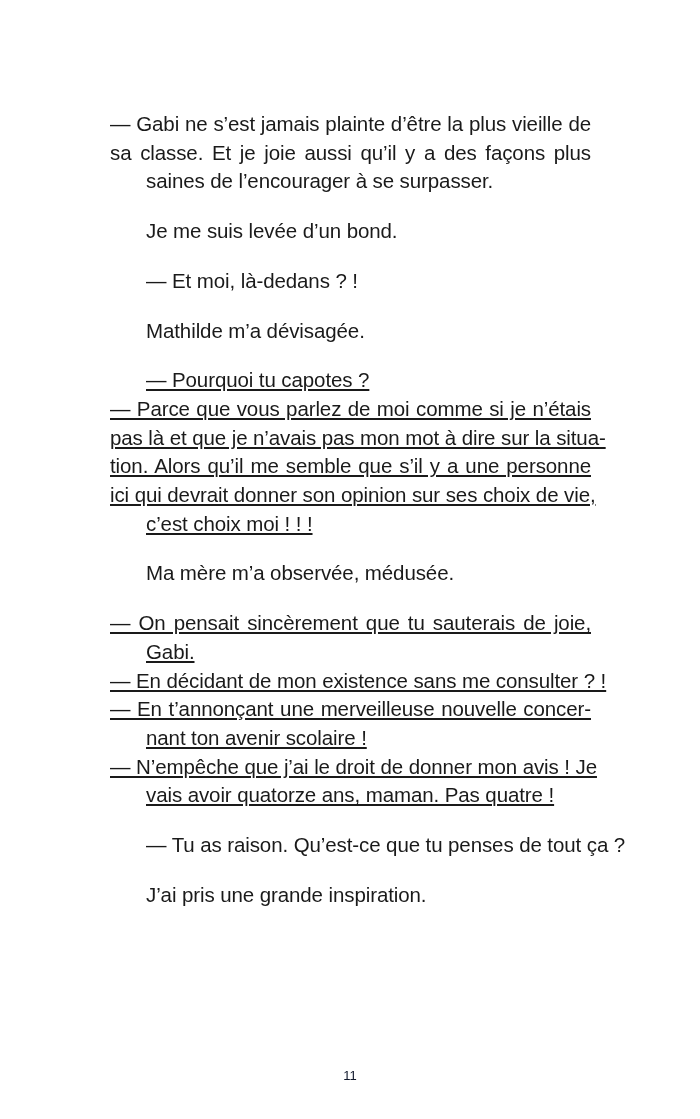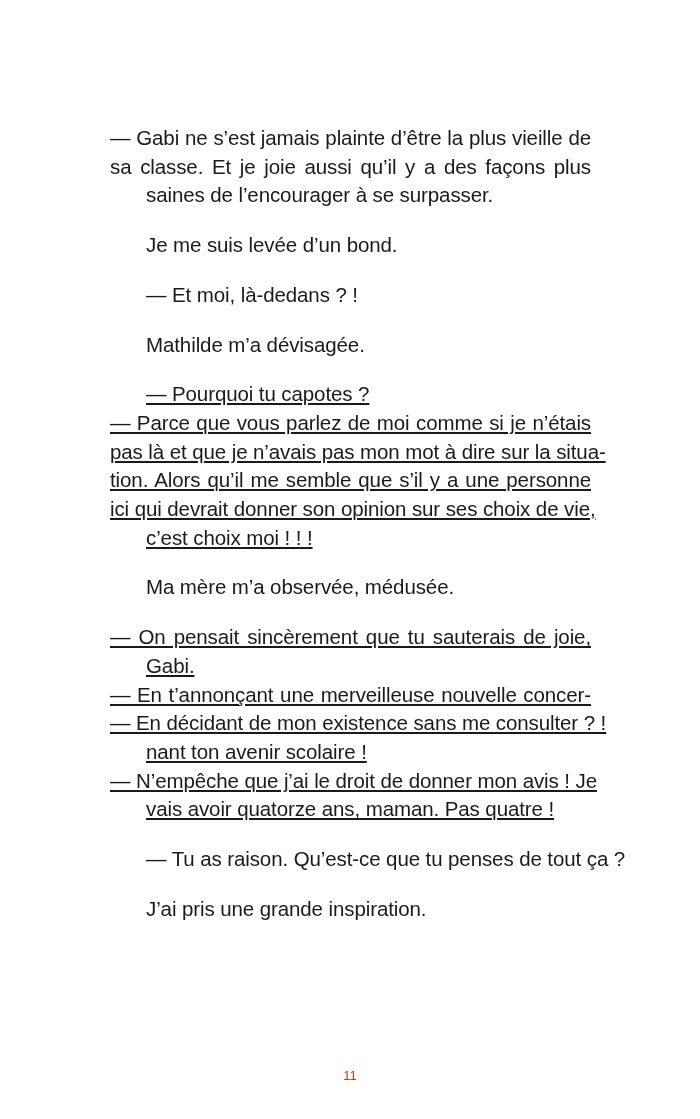--- a/index.html
+++ b/index.html
@@ -11,21 +11,21 @@
       width: 700px;
       height: 1119px;
       position: relative;
       overflow: hidden;
       font-family: "Liberation Sans", "DejaVu Sans", sans-serif;
       color: #1a1a1a;
     }
     .page {
       position: absolute;
       left: 110px;
-      top: 124px;
+      top: 110px;
       width: 481px;
     }
     .para {
       font-size: 20.5px;
       line-height: 28.7px;
       margin: 0 0 21px 0;
       text-align: justify;
       hyphens: manual;
       letter-spacing: -0.1px;
     }
@@ -43,21 +43,21 @@
       text-align-last: left;
       margin-left: 36px;
     }
     .page-number {
       position: absolute;
       left: 0;
       width: 700px;
       top: 1068px;
       text-align: center;
       font-size: 13px;
-      color: #c2410c;
+      color: #0f172a;
     }
   </style>
 </head>
 <body>
 
 <div class="page">
 
   <p class="para">
     <span class="line">— Gabi ne s’est jamais plainte d’être la plus vieille de</span>
     <span class="line">sa classe. Et je joie aussi qu’il y a des façons plus</span>
@@ -85,22 +85,22 @@
     <span class="line last">c’est choix moi ! ! !</span>
   </p>
 
   <p class="para">
     <span class="line last">Ma mère m’a observée, médusée.</span>
   </p>
 
   <p class="para dialog-group">
     <span class="line">— On pensait sincèrement que tu sauterais de joie,</span>
     <span class="line last">Gabi.</span>
+    <span class="line">— En décidant de mon existence sans me consulter ? !</span>
     <span class="line">— En t’annonçant une merveilleuse nouvelle concer-</span>
-    <span class="line">— En décidant de mon existence sans me consulter ? !</span>
     <span class="line last">nant ton avenir scolaire !</span>
     <span class="line">— N’empêche que j’ai le droit de donner mon avis ! Je</span>
     <span class="line last">vais avoir quatorze ans, maman. Pas quatre !</span>
   </p>
 
 
   <p class="para">
     <span class="line last">— Tu as raison. Qu’est-ce que tu penses de tout ça ?</span>
   </p>
 

